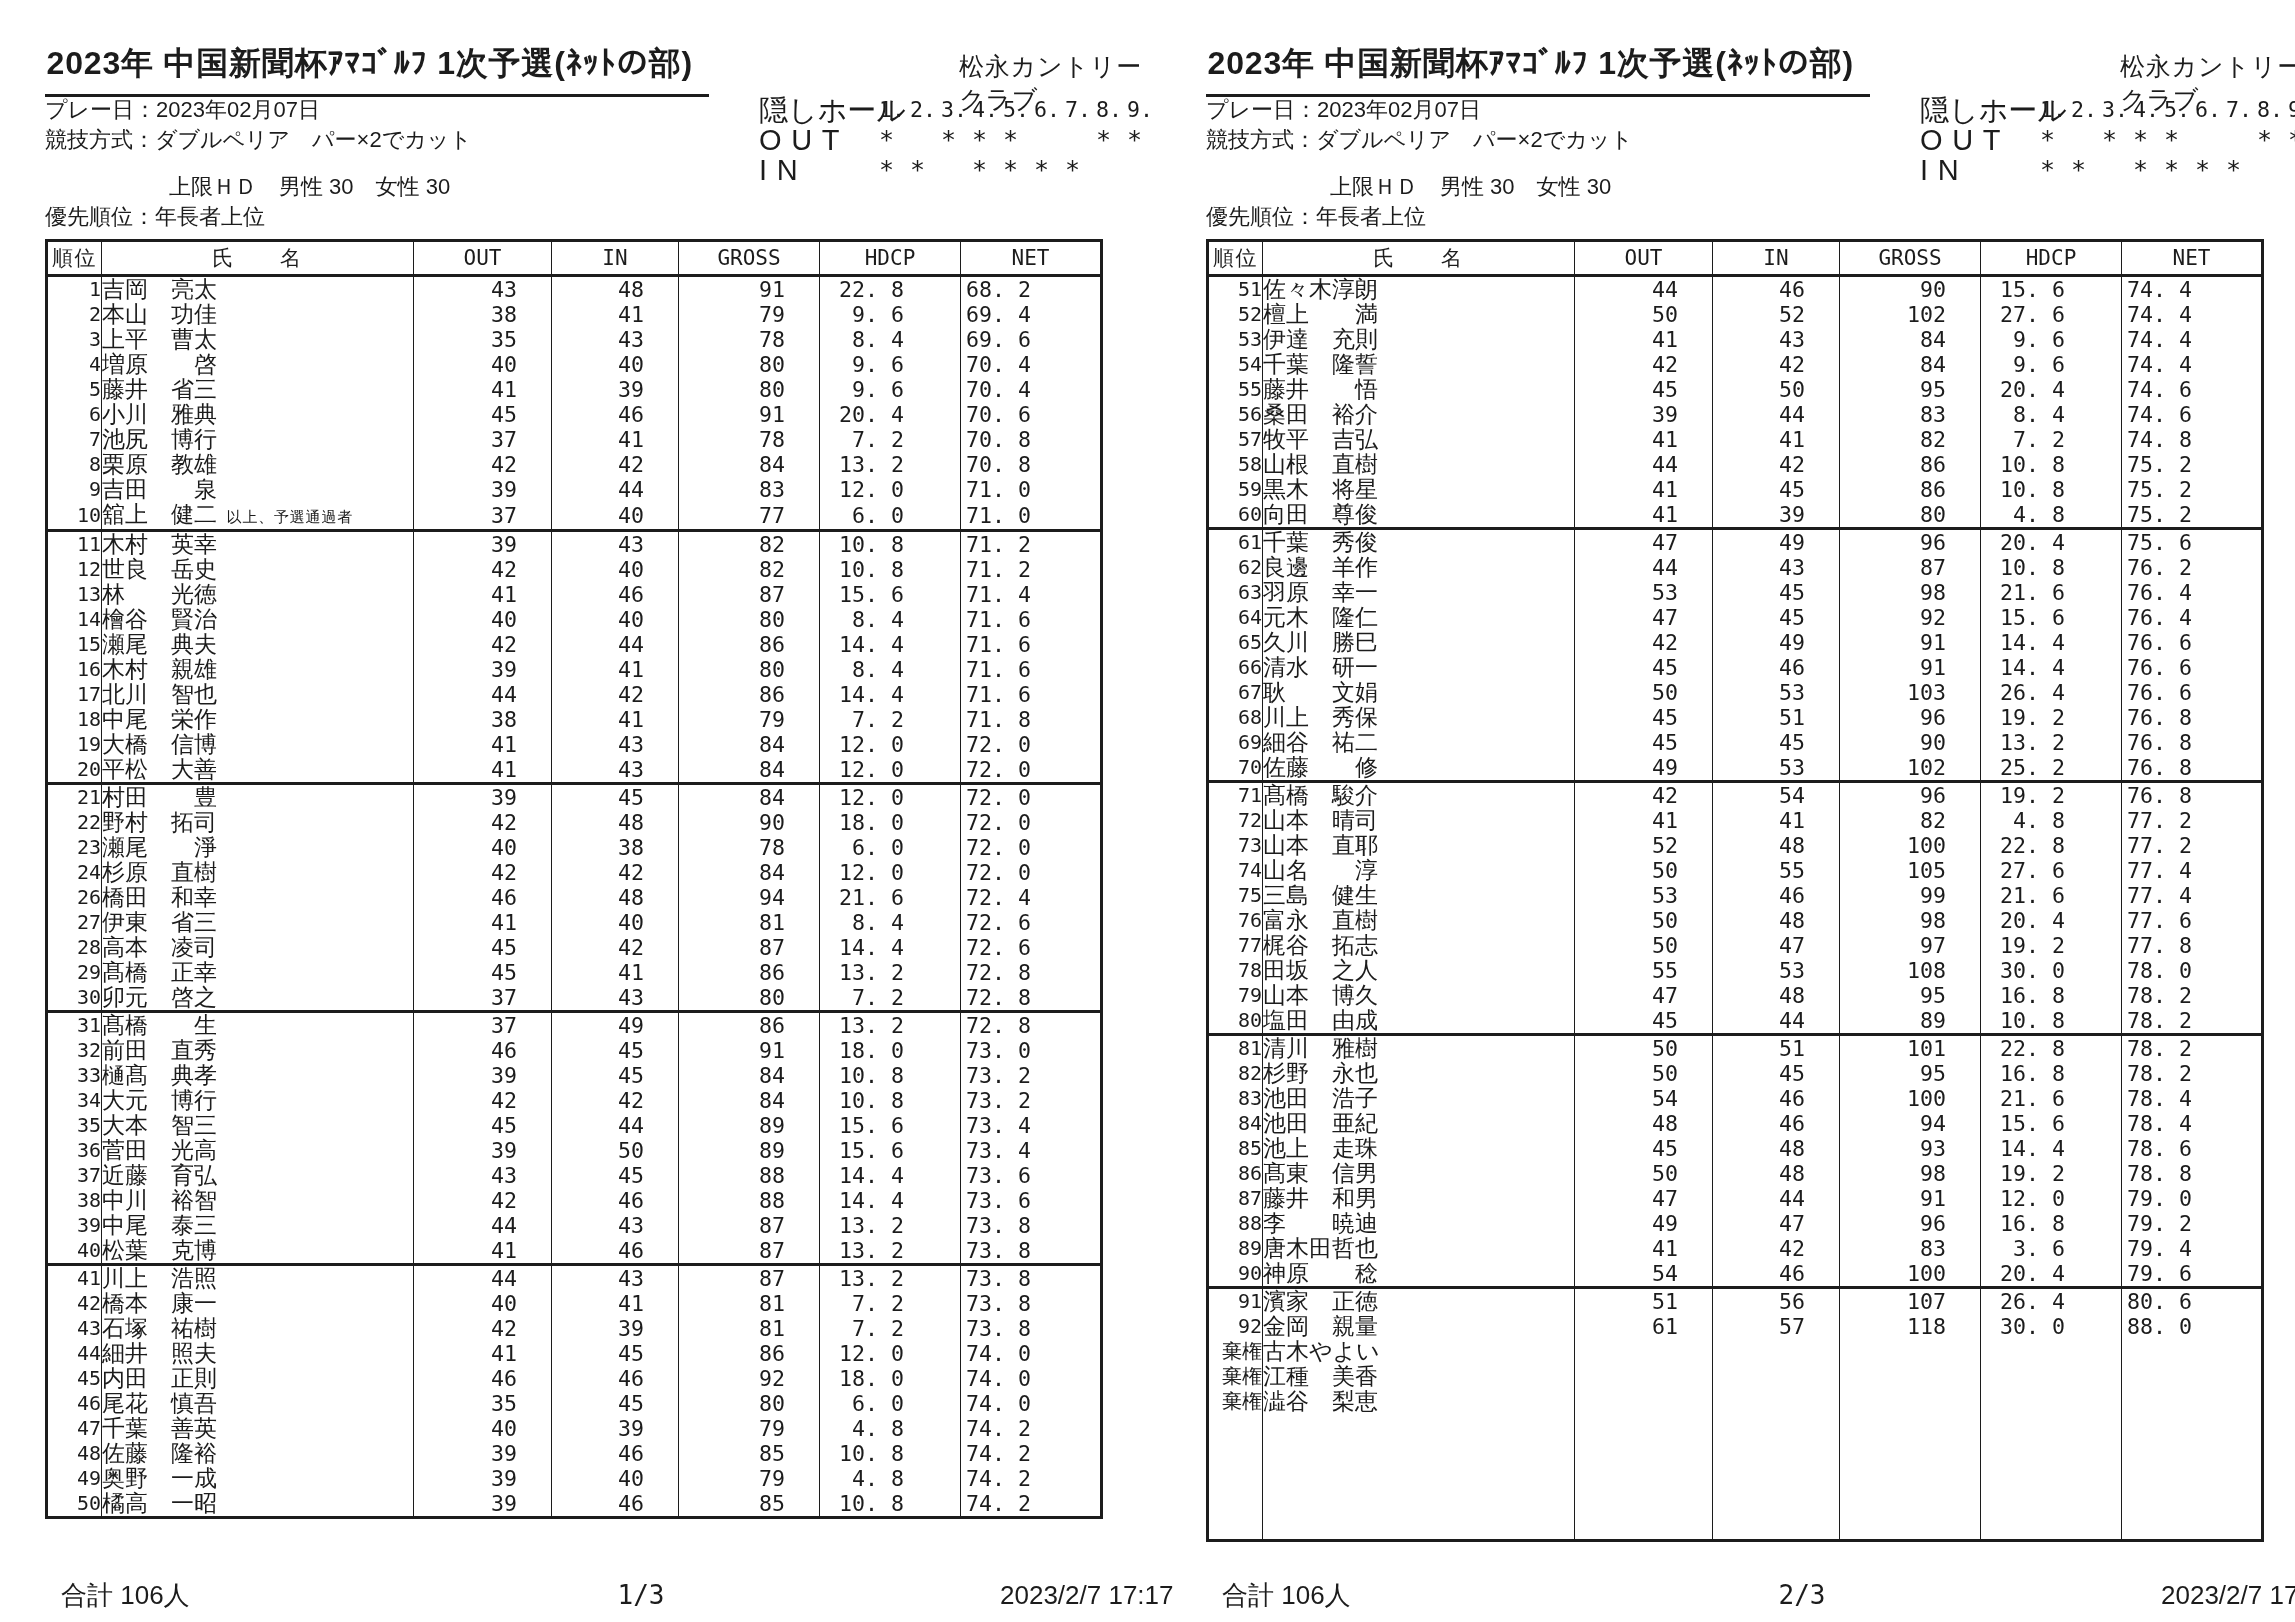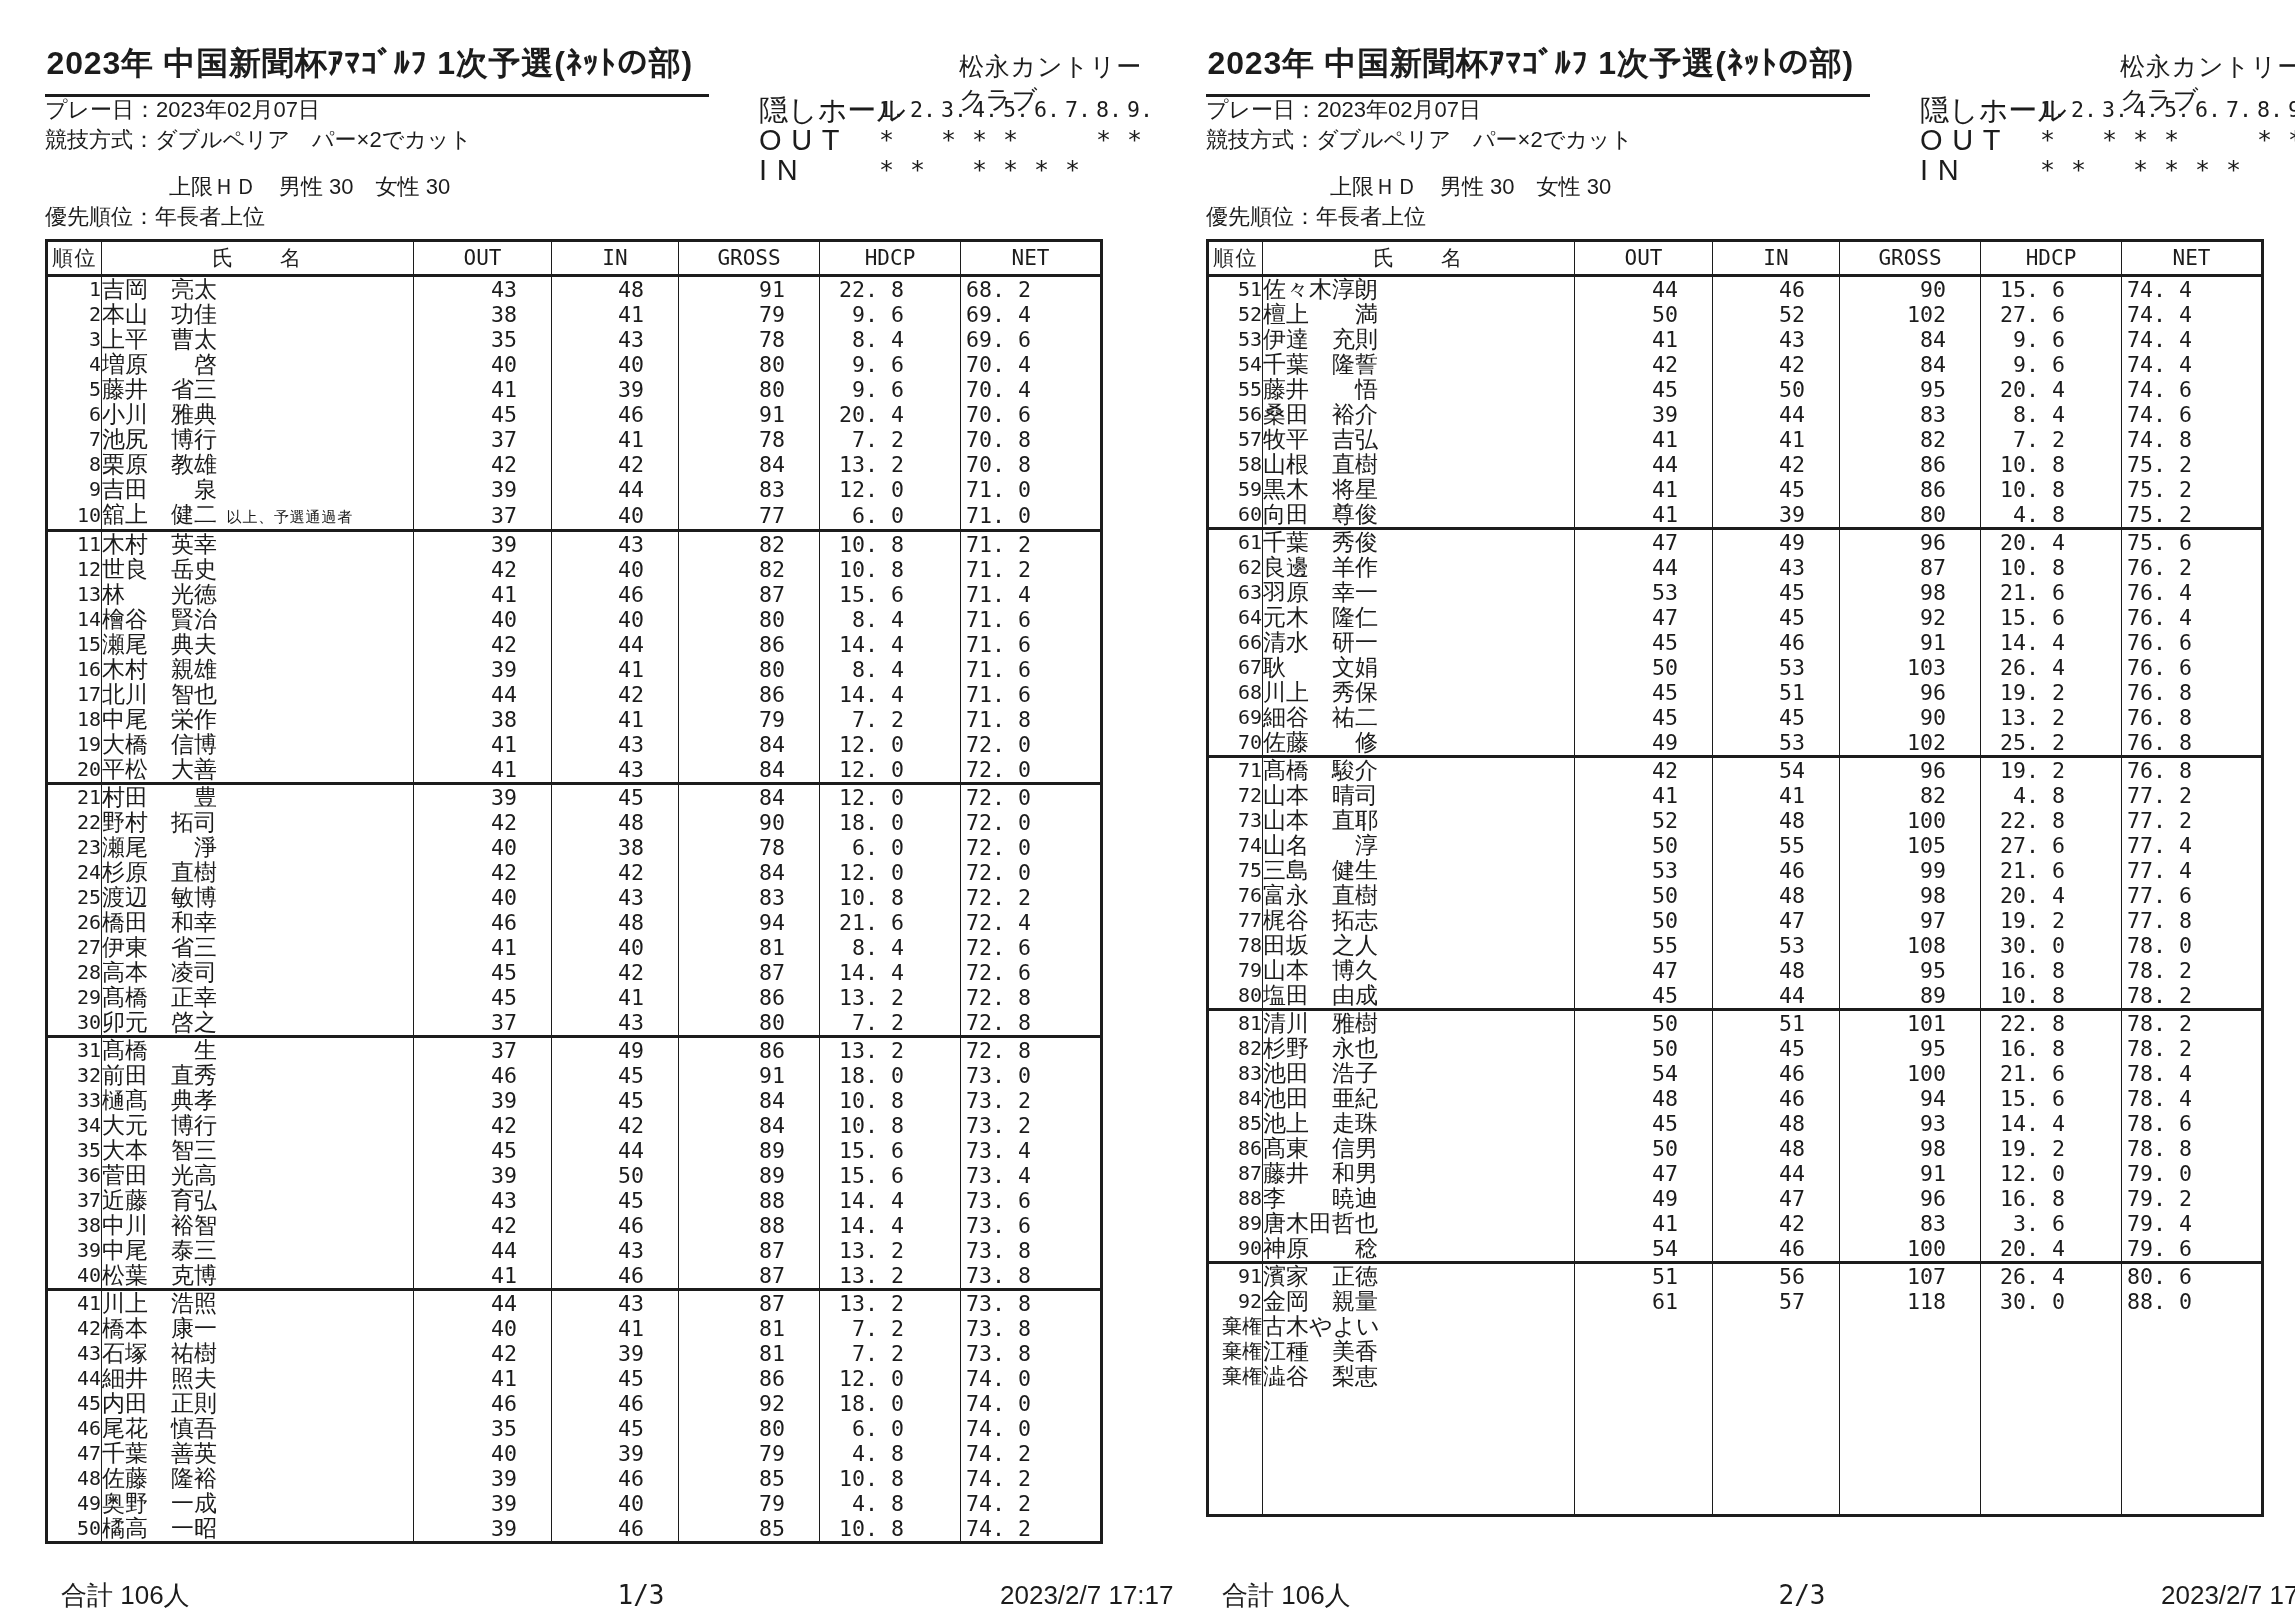--- a/index.html
+++ b/index.html
@@ -332,29 +332,20 @@
         <tr>
           <td class="c-rank">24</td>
           <td class="c-name"><span>杉原　直樹</span></td>
           <td class="c-out num">42</td>
           <td class="c-in num">42</td>
           <td class="c-gross num">84</td>
           <td class="c-hdcp num">12. 0</td>
           <td class="c-net num">72. 0</td>
         </tr>
         <tr>
-          <td class="c-rank">25</td>
-          <td class="c-name"><span>渡辺　敏博</span></td>
-          <td class="c-out num">40</td>
-          <td class="c-in num">43</td>
-          <td class="c-gross num">83</td>
-          <td class="c-hdcp num">10. 8</td>
-          <td class="c-net num">72. 2</td>
-        </tr>
-        <tr>
           <td class="c-rank">26</td>
           <td class="c-name"><span>橋田　和幸</span></td>
           <td class="c-out num">46</td>
           <td class="c-in num">48</td>
           <td class="c-gross num">94</td>
           <td class="c-hdcp num">21. 6</td>
           <td class="c-net num">72. 4</td>
         </tr>
         <tr>
           <td class="c-rank">27</td>
@@ -746,20 +737,29 @@
         <tr>
           <td class="c-rank">64</td>
           <td class="c-name"><span>元木　隆仁</span></td>
           <td class="c-out num">47</td>
           <td class="c-in num">45</td>
           <td class="c-gross num">92</td>
           <td class="c-hdcp num">15. 6</td>
           <td class="c-net num">76. 4</td>
         </tr>
         <tr>
+          <td class="c-rank">65</td>
+          <td class="c-name"><span>久川　勝巳</span></td>
+          <td class="c-out num">42</td>
+          <td class="c-in num">49</td>
+          <td class="c-gross num">91</td>
+          <td class="c-hdcp num">14. 4</td>
+          <td class="c-net num">76. 6</td>
+        </tr>
+        <tr>
           <td class="c-rank">66</td>
           <td class="c-name"><span>清水　研一</span></td>
           <td class="c-out num">45</td>
           <td class="c-in num">46</td>
           <td class="c-gross num">91</td>
           <td class="c-hdcp num">14. 4</td>
           <td class="c-net num">76. 6</td>
         </tr>
         <tr>
           <td class="c-rank">67</td>

